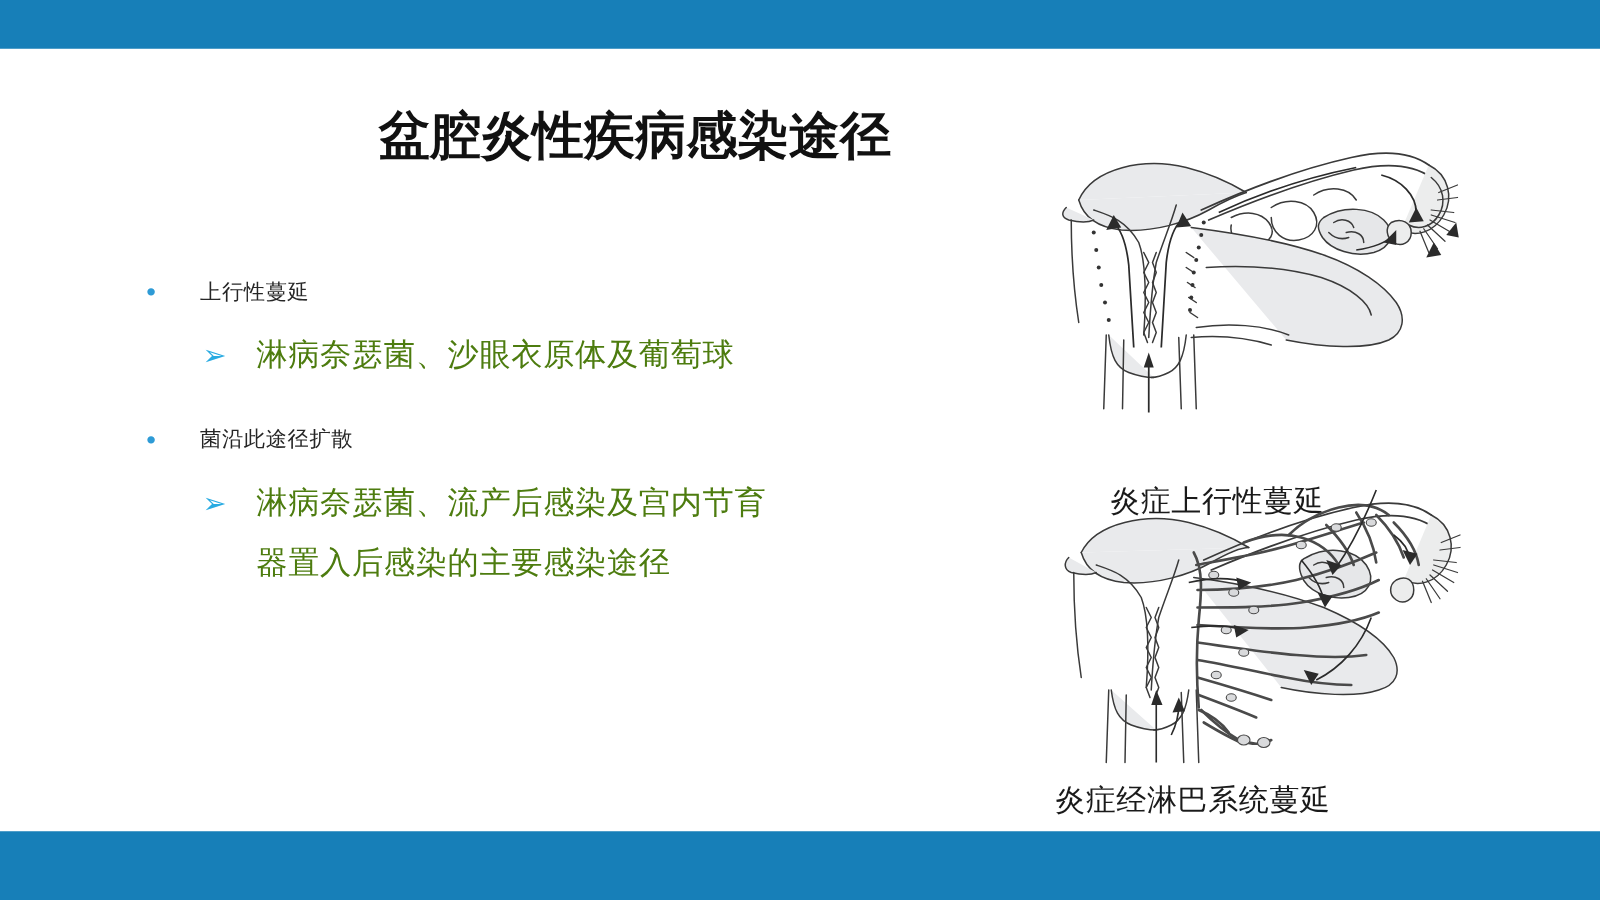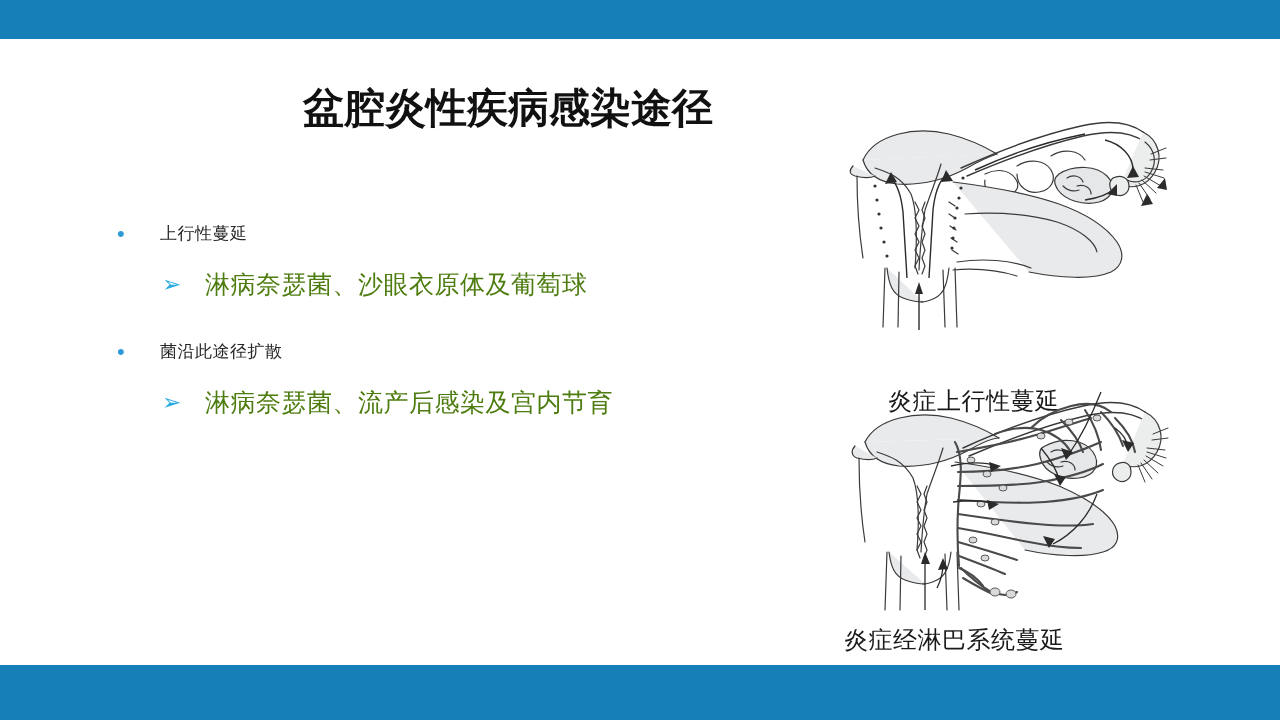--- a/index.html
+++ b/index.html
@@ -150,20 +150,21 @@
   <div class="spacer-block"></div>
 
   <div class="bullet-l1">
     <span class="marker-dot">•</span>
     <span class="l1-text">菌沿此途径扩散</span>
   </div>
   <div class="bullet-l2">
     <span class="marker-arrow">➢</span>
     <span class="l2-text">
       <span class="ln">淋病奈瑟菌、流产后感染及宫内节育</span>
+      <span class="ln">器置入后感染的主要感染途径</span>
     </span>
   </div>
 
 </div>
 
 <div class="figure figure-1">
   <svg viewBox="0 0 330 255" xmlns="http://www.w3.org/2000/svg">
     <g fill="none" stroke="#3a3a3a" stroke-width="1.2" stroke-linecap="round" stroke-linejoin="round">
 
       <path d="M18,78 C30,52 70,44 104,52 C128,58 142,66 152,72" fill="#e9eaec" stroke="#3a3a3a"></path>

